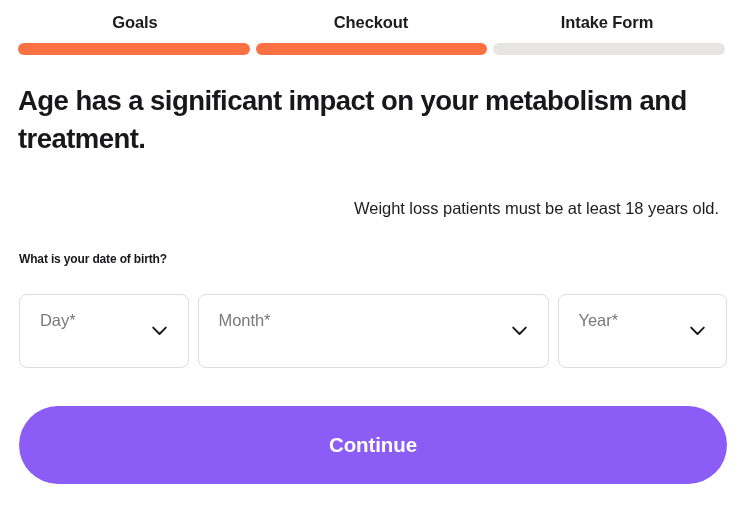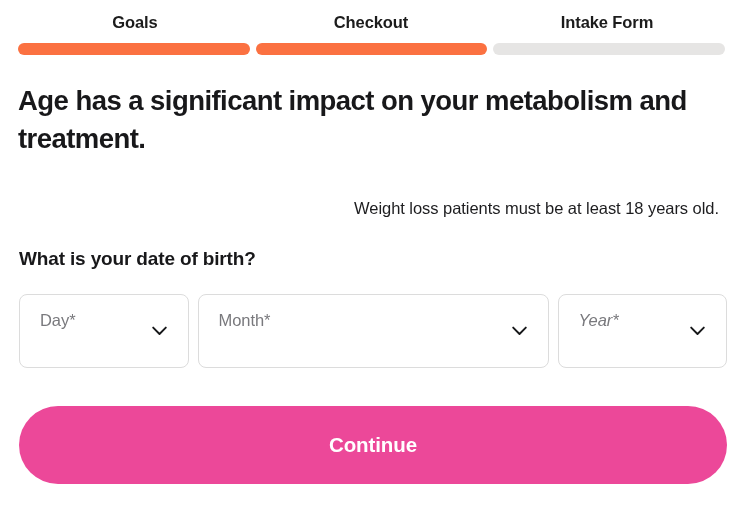--- a/index.html
+++ b/index.html
@@ -99,21 +99,21 @@
     letter-spacing: -0.05px;
     text-align: right;
   }
 
   
   .question {
     position: absolute;
     left: 19px;
     top: 247px;
     width: 700px;
-    font-size: 19px;
+    font-size: 12px;
     font-weight: 700;
     line-height: 24px;
     color: #18181a;
     letter-spacing: -0.15px;
   }
 
   
   .dob-row {
     position: absolute;
     left: 19px;
@@ -128,21 +128,21 @@
     position: relative;
     background: #ffffff;
     border: 1px solid #dcdcdc;
     border-radius: 8px;
     height: 74px;
     cursor: pointer;
   }
 
   .select-field.month { width: 352px; }
   .select-field.day   { width: 170px; }
-  .select-field.year  { width: 170px; font-style: italic; }
+  .select-field.year  { width: 170px; }
 
   .select-placeholder {
     position: absolute;
     left: 20px;
     top: 14px;
     font-size: 16.5px;
     font-weight: 400;
     line-height: 22px;
     color: #79797d;
     letter-spacing: -0.05px;
@@ -235,15 +235,15 @@
       <span class="select-placeholder">Year*</span>
       <span class="chevron">
         <svg viewBox="0 0 15 10" xmlns="http://www.w3.org/2000/svg">
           <path d="M1.2 1.6 L7.5 8.0 L13.8 1.6" fill="none" stroke="#17181a" stroke-width="1.9" stroke-linecap="round" stroke-linejoin="round"></path>
         </svg>
       </span>
     </div>
 
   </div>
 
-  <button class="continue-btn" style="background: #ec4899;">Continue</button>
+  <button class="continue-btn" style="background: #8b5cf6;">Continue</button>
 
 </div>
 
 </body></html>

